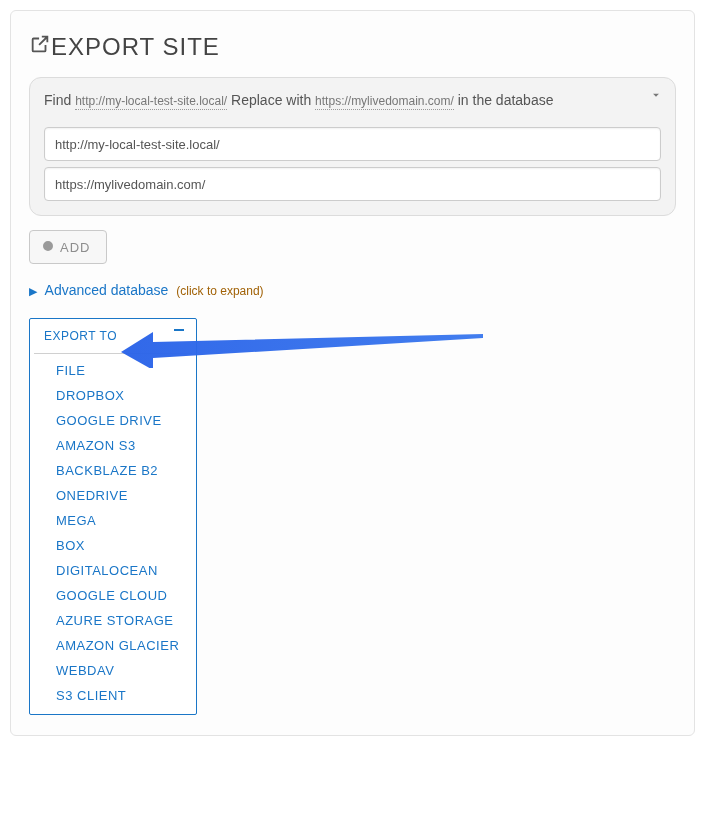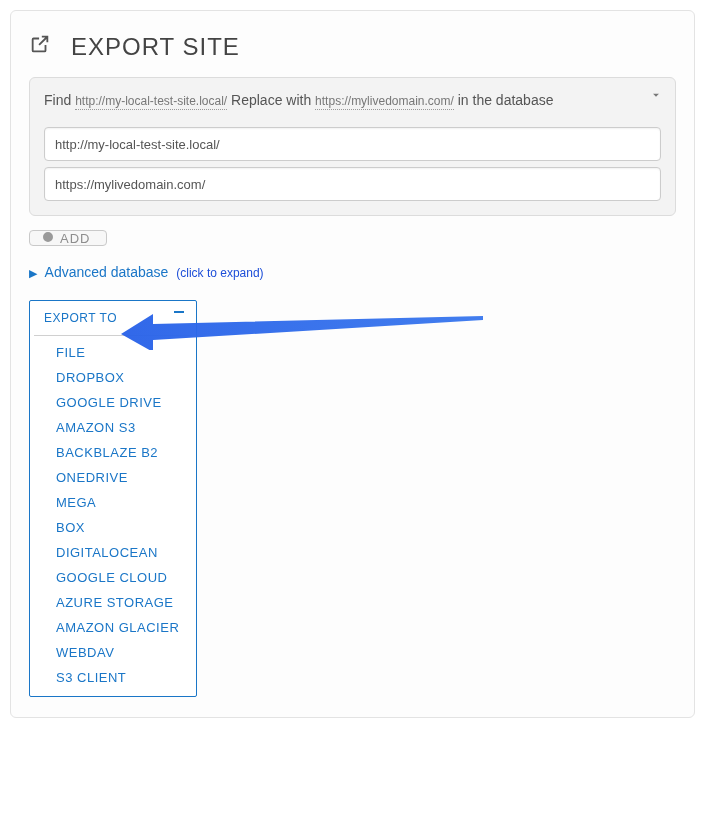--- a/index.html
+++ b/index.html
@@ -19,28 +19,28 @@
     background: #fdfdfd;
   }
   h1.page-title {
     font-size: 24px;
     font-weight: 300;
     letter-spacing: 1px;
     margin: 6px 0 16px 0;
     color: #444;
     display: flex;
     align-items: center;
-    gap: 20px;
+    gap: 0;
     text-transform: uppercase;
   }
   h1 svg { width: 22px; height: 22px; fill:#555; }
 
   .find-replace {
     border: 1px solid #dcdcdc;
-    border-radius: 6px;
+    border-radius: 12px;
     background: #f3f3f3;
     padding: 12px 14px 14px 14px;
     position: relative;
   }
   .fr-summary {
     font-size: 14px;
     color: #555;
     margin-bottom: 10px;
     padding-right: 24px;
     line-height: 1.5;
@@ -66,21 +66,21 @@
     border-radius: 4px;
     background: #fff;
     font-size: 13px;
     color: #555;
     margin-top: 6px;
     box-shadow: inset 0 1px 2px rgba(0,0,0,.06);
   }
 
   .add-btn {
     margin-top: 14px;
-    height: 16px;
+    height: 34px;
     padding: 0 16px 0 12px;
     border: 1px solid #c9c9c9;
     border-radius: 4px;
     background: #f7f7f7;
     color: #8d8d8d;
     font-size: 13px;
     letter-spacing: 1px;
     display: inline-flex;
     align-items: center;
     gap: 6px;
@@ -97,21 +97,21 @@
     color:#1a76c7;
     font-size:11px;
     display:inline-block;
     margin-right:4px;
   }
   .adv .lbl {
     color:#1a76c7;
     cursor:pointer;
   }
   .adv .hint {
-    color:#1d4ed8;
+    color:#a16207;
     font-size:12px;
     margin-left:4px;
   }
 
   .export-wrap { position: relative; margin-top: 20px; }
   .export-box {
     width: 168px;
     border: 1px solid #1a76c7;
     border-radius: 2px;
     background: #fff;

